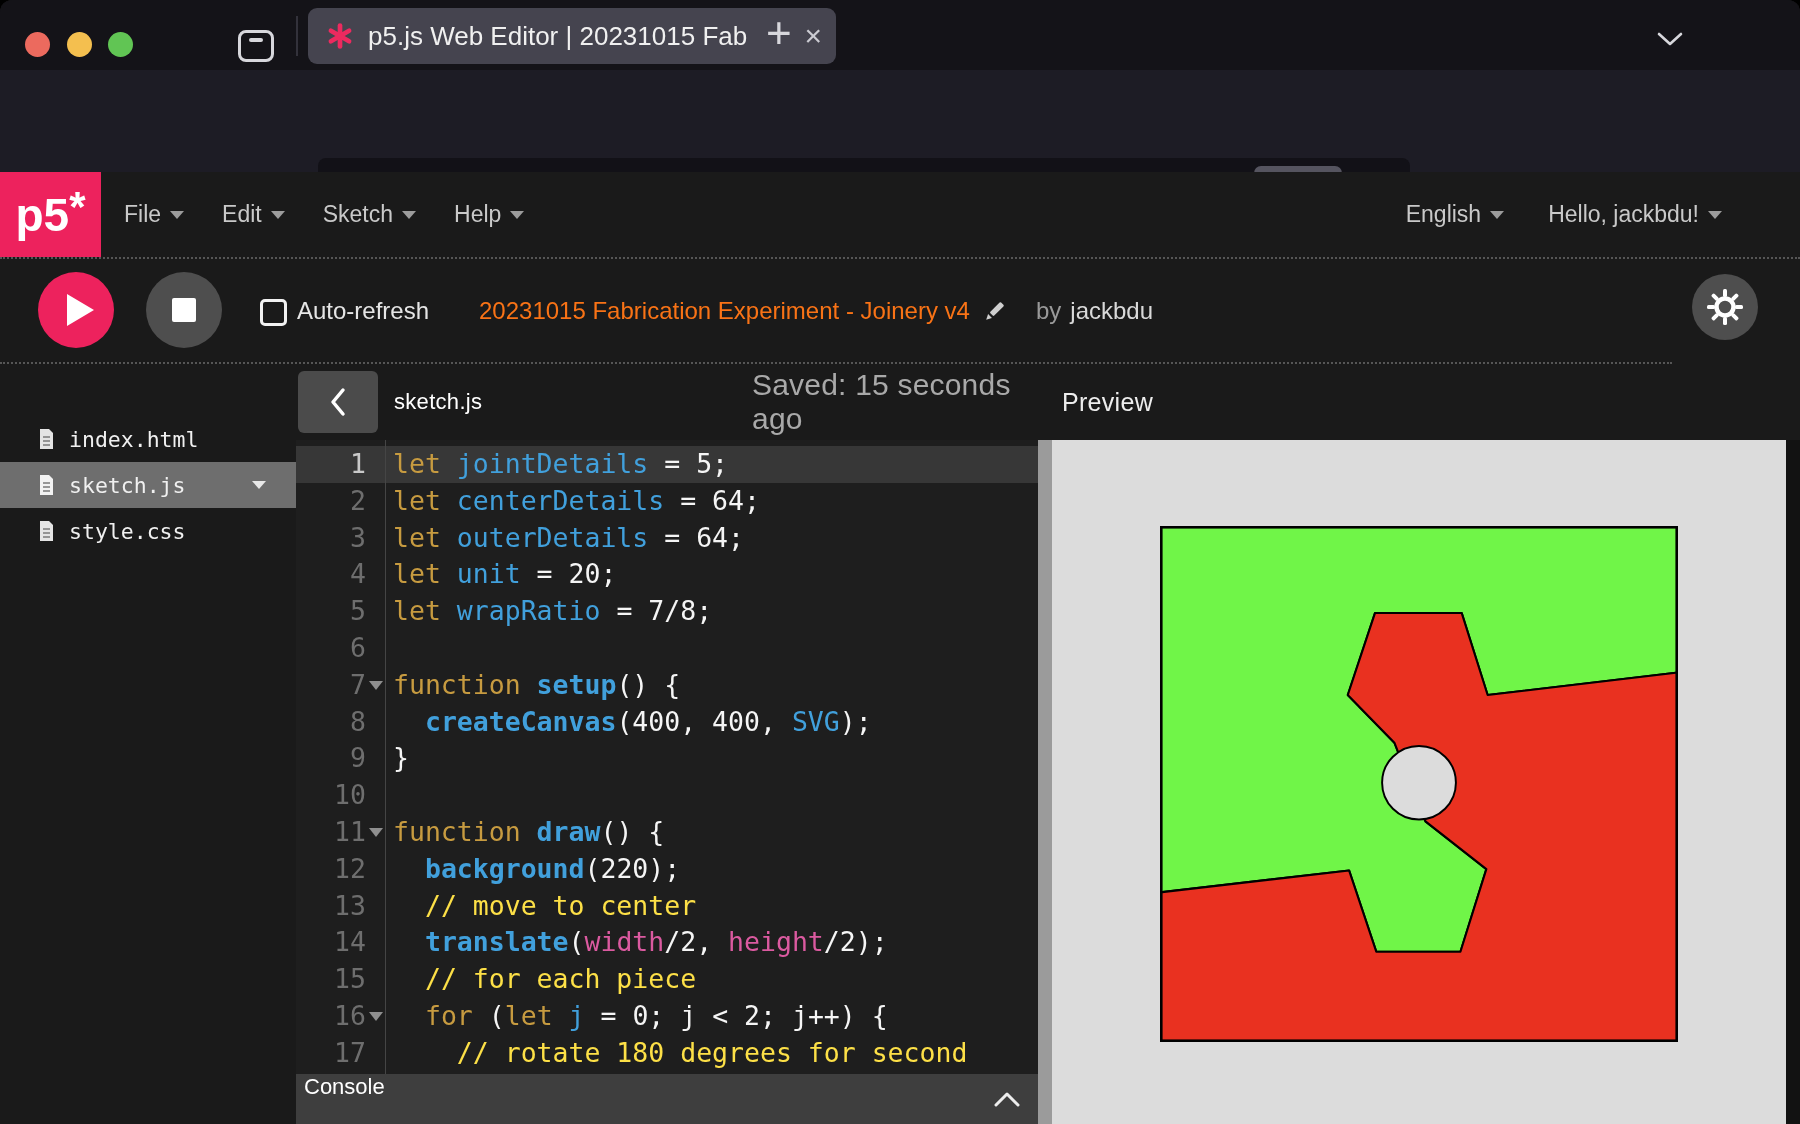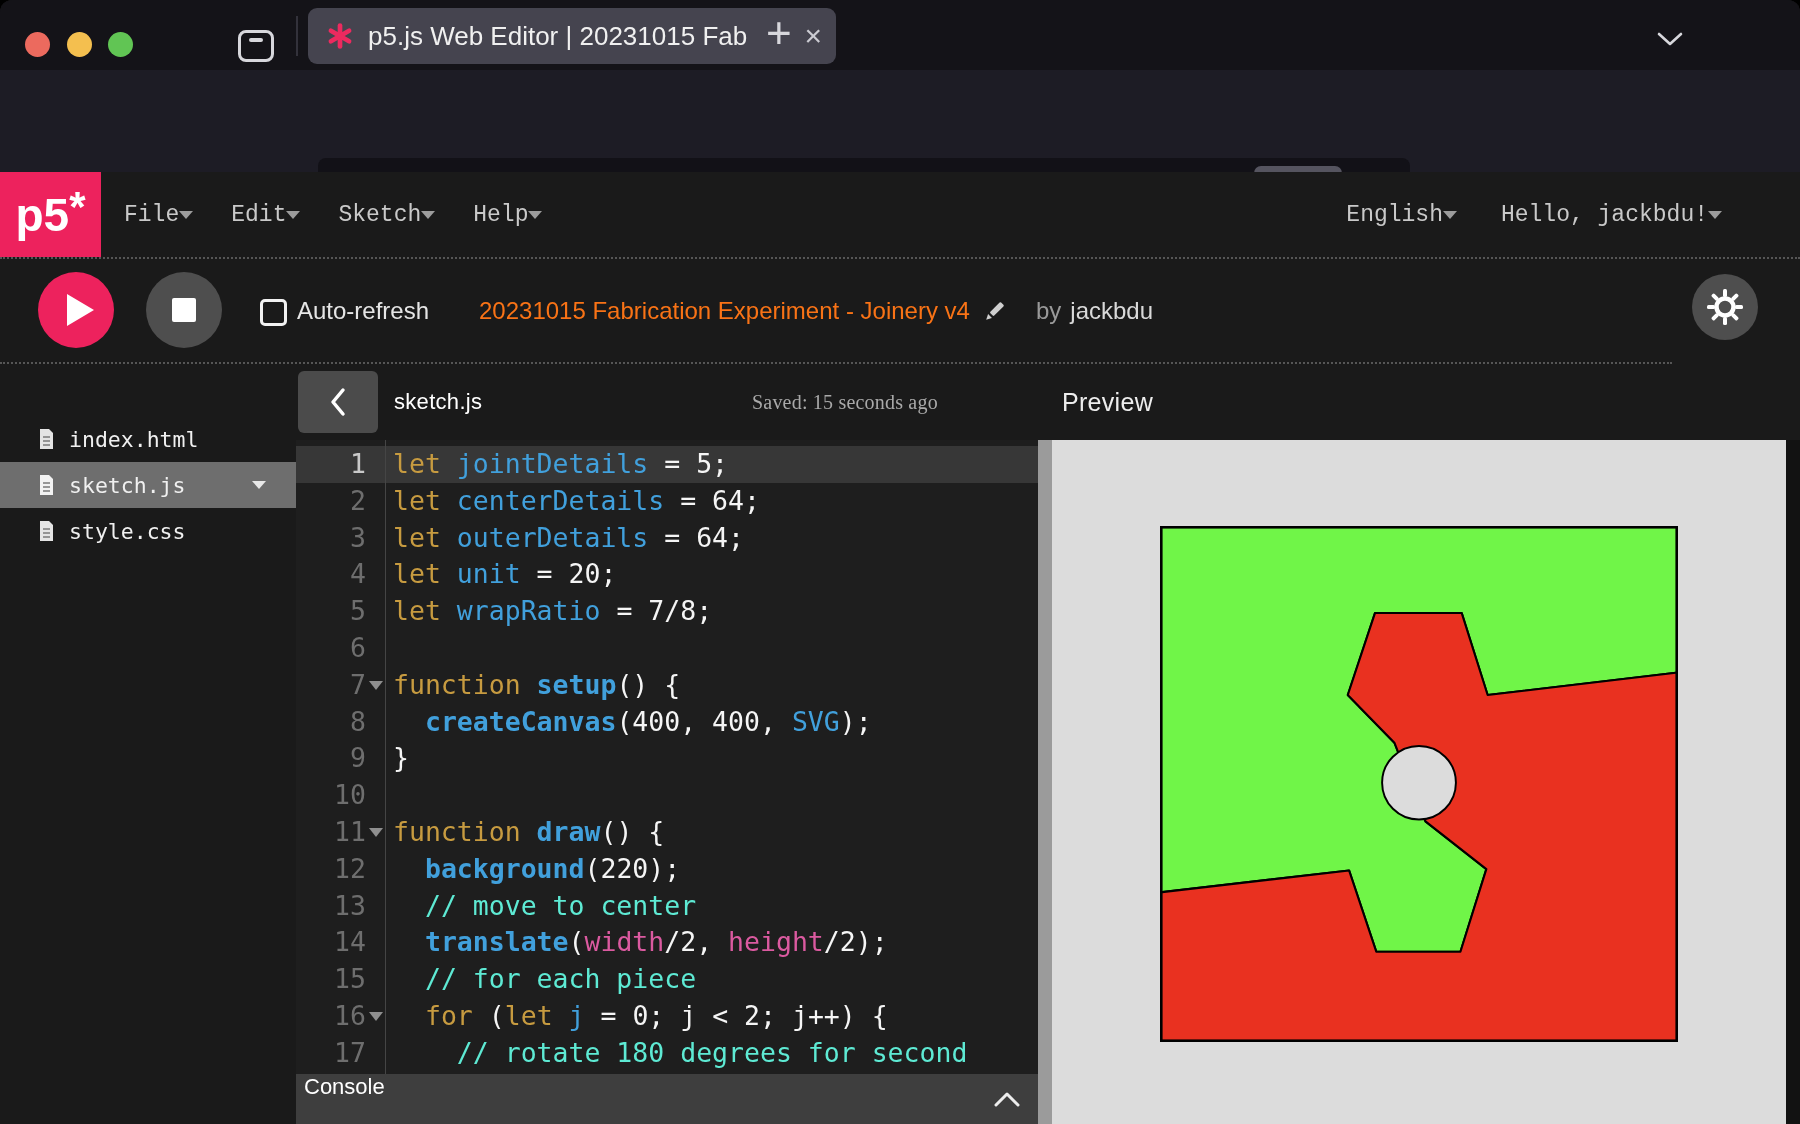--- a/index.html
+++ b/index.html
@@ -28,21 +28,21 @@
   .url-dim{color:#9fa0a8;} .url-main{color:#ffffff;}
   .zoompill{position:absolute;left:1254px;top:96px;width:88px;height:50px;background:#55545f;border-radius:7px;
             color:#f0f0f0;font-size:25px;display:flex;align-items:center;justify-content:center;}
 
   
   .p5bar{position:absolute;left:0;top:172px;width:1800px;height:85px;background:#1a1a1a;border-bottom:2px dotted #565656;}
   .logo{position:absolute;left:0;top:0;width:101px;height:85px;background:#ed225d;color:#fff;
         display:flex;align-items:center;justify-content:center;font-weight:bold;}
   .logo .lp{font-size:46px;} .logo .ls{font-size:42px;transform:translateY(-8px);}
   .menus{position:absolute;left:124px;top:0;height:85px;display:flex;align-items:center;gap:38px;}
-  .menuitem{display:flex;align-items:center;color:#c9c9c9;font-size:23px;font-family:Liberation Mono, monospace;}
+  .menuitem{display:flex;align-items:center;gap:9px;color:#c9c9c9;font-size:23px;}
   .caret{width:0;height:0;border-left:7px solid transparent;border-right:7px solid transparent;border-top:8px solid #9c9c9c;}
   .rightmenus{position:absolute;right:78px;top:0;height:85px;display:flex;align-items:center;gap:44px;}
 
   
   .p5tools{position:absolute;left:0;top:259px;width:1672px;height:103px;background:#1a1a1a;border-bottom:2px dotted #565656;}
   .playbtn{position:absolute;left:38px;top:13px;width:76px;height:76px;border-radius:50%;background:#ed225d;display:flex;align-items:center;justify-content:center;}
   .playtri{width:0;height:0;border-left:27px solid #fff;border-top:16px solid transparent;border-bottom:16px solid transparent;margin-left:9px;}
   .stopbtn{position:absolute;left:146px;top:13px;width:76px;height:76px;border-radius:50%;background:#4e4e4e;display:flex;align-items:center;justify-content:center;}
   .stopsq{width:24px;height:24px;background:#fff;border-radius:2px;}
   .checkbox{position:absolute;left:260px;top:40px;width:21px;height:21px;border:3px solid #f2f2f2;border-radius:5px;}
@@ -52,21 +52,21 @@
   .by{margin-left:28px;color:#999;font-size:24px;} .author{margin-left:9px;color:#d9d9d9;font-size:24px;}
   .gearbtn{position:absolute;left:1692px;top:15px;width:66px;height:66px;border-radius:50%;background:#4e4e4e;display:flex;align-items:center;justify-content:center;}
 
   
   .sb-header{position:absolute;left:0;top:364px;width:296px;height:52px;background:#1a1a1a;border-bottom:1px solid #3c3c3c;box-sizing:border-box;}
   .sb-header .lbl{position:absolute;left:36px;top:0;height:52px;display:flex;align-items:center;color:#ededed;font-size:21px;letter-spacing:.3px;}
   .sb-header .caret{position:absolute;left:252px;top:22px;}
   .ed-header{position:absolute;left:296px;top:364px;width:742px;height:76px;background:#1a1a1a;}
   .collapse{position:absolute;left:2px;top:7px;width:80px;height:62px;background:#4b4b4b;border-radius:6px;display:flex;align-items:center;justify-content:center;}
   .ed-tab{position:absolute;left:98px;top:0;height:76px;display:flex;align-items:center;color:#fff;font-size:22px;letter-spacing:.3px;}
-  .saved{position:absolute;left:456px;top:0;height:76px;display:flex;align-items:center;color:#a9a9a9;font-size:20px;letter-spacing:.2px;font-family:Liberation Serif, serif;}
+  .saved{position:absolute;left:456px;top:0;height:76px;display:flex;align-items:center;color:#a9a9a9;font-size:30px;letter-spacing:.2px;}
   .hd-fill{position:absolute;left:1038px;top:364px;width:14px;height:76px;background:#1a1a1a;}
   .pv-header{position:absolute;left:1052px;top:364px;width:748px;height:76px;background:#1a1a1a;}
   .pv-header .lbl{position:absolute;left:10px;top:0;height:76px;display:flex;align-items:center;color:#ededed;font-size:25px;letter-spacing:.3px;}
 
   
   .sidebar{position:absolute;left:0;top:416px;width:296px;height:708px;background:#1a1a1a;}
   .frow{position:relative;height:46px;display:flex;align-items:center;padding-left:38px;box-sizing:border-box;
         font-family:"DejaVu Sans Mono",monospace;font-size:21.5px;color:#f0f0f0;}
   .frow.sel{background:#6e6e6e;}
   .frow .fname{margin-left:14px;}
@@ -76,21 +76,21 @@
   .codewrap{position:absolute;left:296px;top:440px;width:742px;height:634px;background:#1e1e1e;overflow:hidden;padding-top:6px;box-sizing:border-box;}
   .gutline{position:absolute;left:385px;top:440px;width:1px;height:634px;background:#454545;}
   .crow{display:flex;height:36.8px;line-height:36.8px;font-family:"DejaVu Sans Mono",monospace;font-size:26.5px;white-space:pre;}
   .crow.active{background:#373737;}
   .lnum{flex:none;width:70px;text-align:right;color:#6e6e6e;}
   .crow.active .lnum{color:#c9c9c9;}
   .fold{flex:none;width:23px;position:relative;}
   .fold.on::after{content:"";position:absolute;left:3px;top:14px;border-left:7px solid transparent;border-right:7px solid transparent;border-top:9px solid #8f8f8f;}
   .ctext{padding-left:4px;color:#f5f5f5;}
   .t-kw{color:#c79b40;} .t-vr{color:#41a0dc;} .t-fn{color:#41a0dc;font-weight:bold;}
-  .t-sp{color:#db5aa0;} .t-cm{color:#5eead4;} .t-pl{color:#f5f5f5;}
+  .t-sp{color:#db5aa0;} .t-cm{color:#fde047;} .t-pl{color:#f5f5f5;}
 
   
   .console{position:absolute;left:296px;top:1074px;width:742px;height:50px;background:#3e3e3e;display:flex;align-items:flex-start;}
   .console .lbl{margin-left:8px;color:#fff;font-size:22px;}
   .console svg{position:absolute;right:18px;top:17px;}
 
   
   .divider{position:absolute;left:1038px;top:440px;width:14px;height:684px;background:#9b9b9b;}
   .preview{position:absolute;left:1052px;top:440px;width:734px;height:684px;background:#dcdcdc;}
   .rightstrip{position:absolute;left:1786px;top:440px;width:14px;height:684px;background:#121212;}

